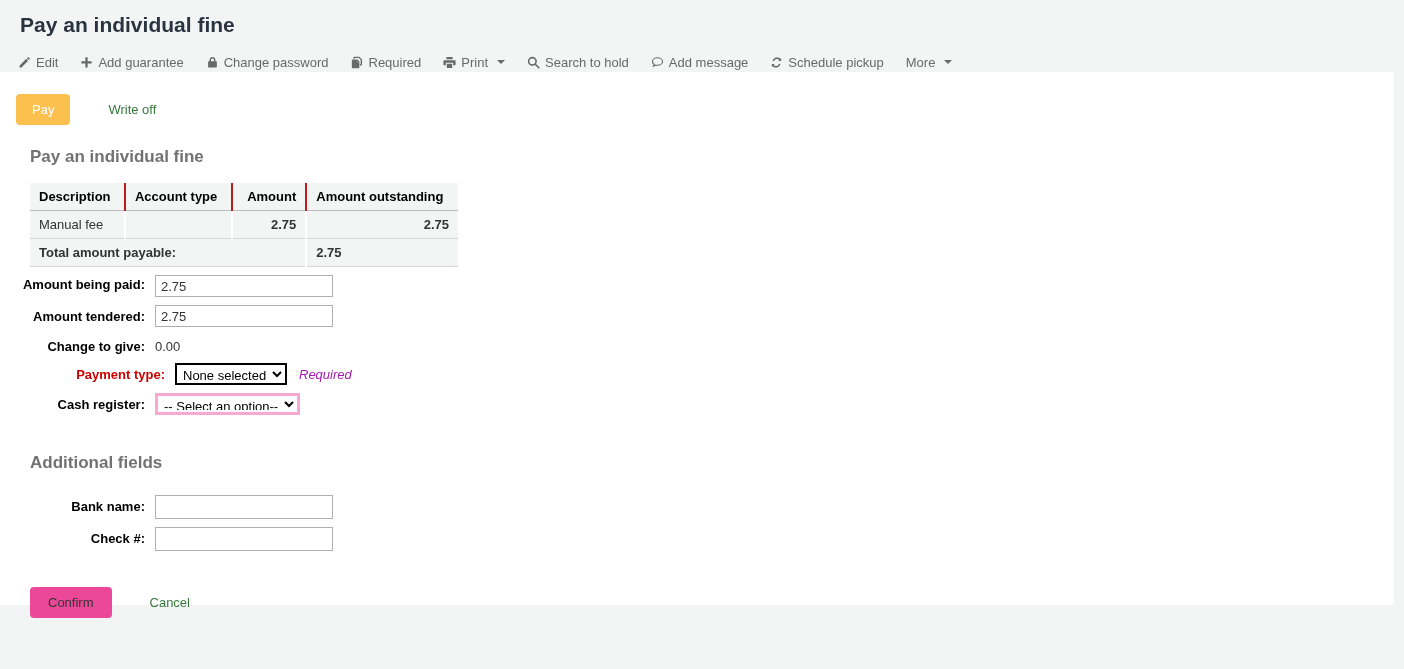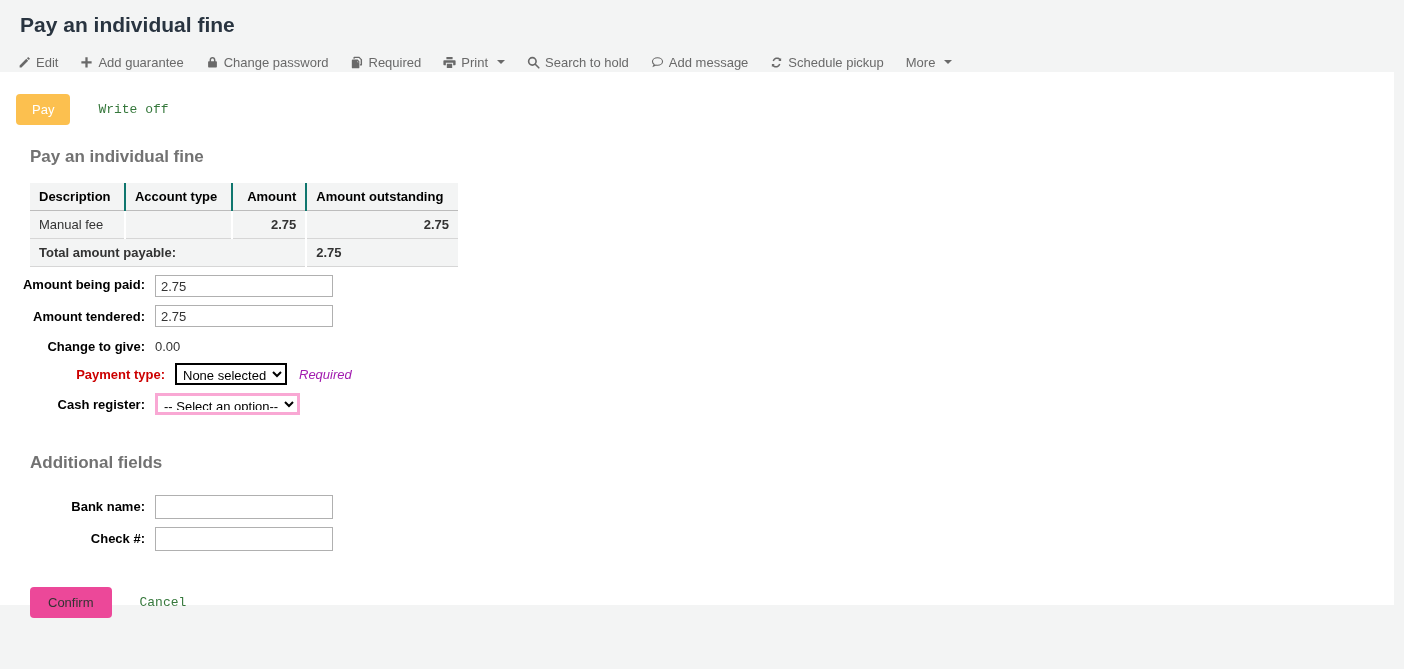--- a/index.html
+++ b/index.html
@@ -116,25 +116,24 @@
     border: none;
     border-radius: 4px;
     padding: 8px 16px;
     font-size: 13px;
     font-family: "Liberation Sans", sans-serif;
     cursor: pointer;
     line-height: 15px;
   }
   .link-green {
     color: #36783c;
-    margin-left: 28px;
+    margin-left: 38px;
     font-size: 13px;
     text-decoration: none;
     cursor: pointer;
-    font-family: Liberation Mono, monospace;
   }
 
   .section-heading {
     margin: 22px 0 0 30px;
     font-size: 17px;
     font-weight: bold;
     color: #727272;
     line-height: 20px;
   }
 
@@ -144,21 +143,21 @@
     margin: 16px 0 0 30px;
     font-size: 13px;
     width: 428px;
   }
   table.fines th {
     background: #f3f4f4;
     color: #000000;
     font-weight: bold;
     padding: 6px 9px;
     text-align: left;
-    border-right: 2px solid #0f766e;
+    border-right: 2px solid #b91c1c;
     border-bottom: 1px solid #bcbcbc;
     white-space: nowrap;
   }
   table.fines th:last-child { border-right: none; }
   table.fines th.num { text-align: right; }
   table.fines td {
     background: #f3f4f4;
     padding: 6px 9px;
     border-right: 2px solid #ffffff;
     border-bottom: 1px solid #d6d6d6;

